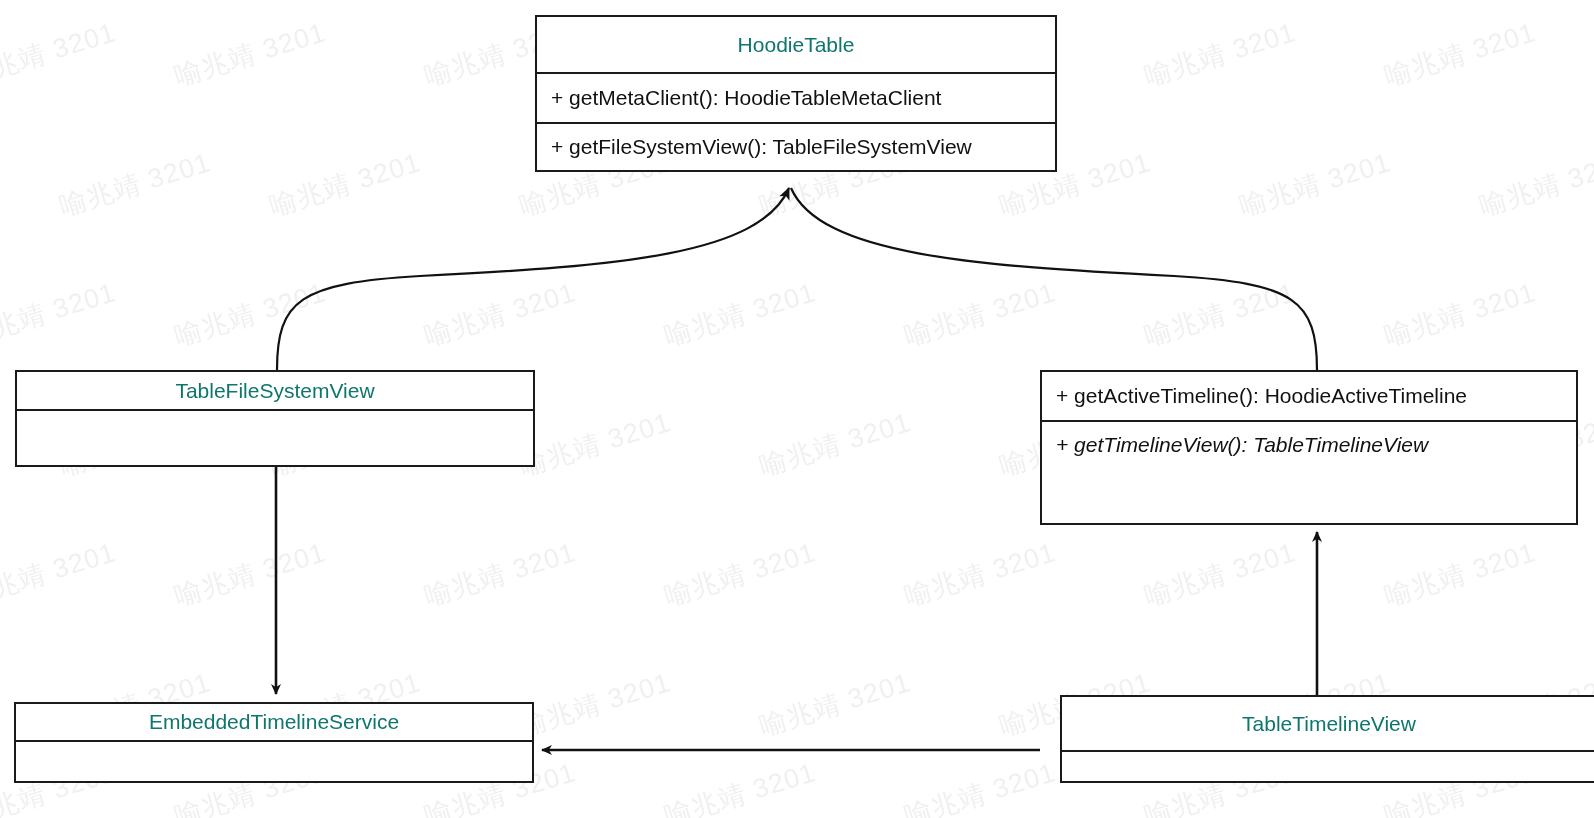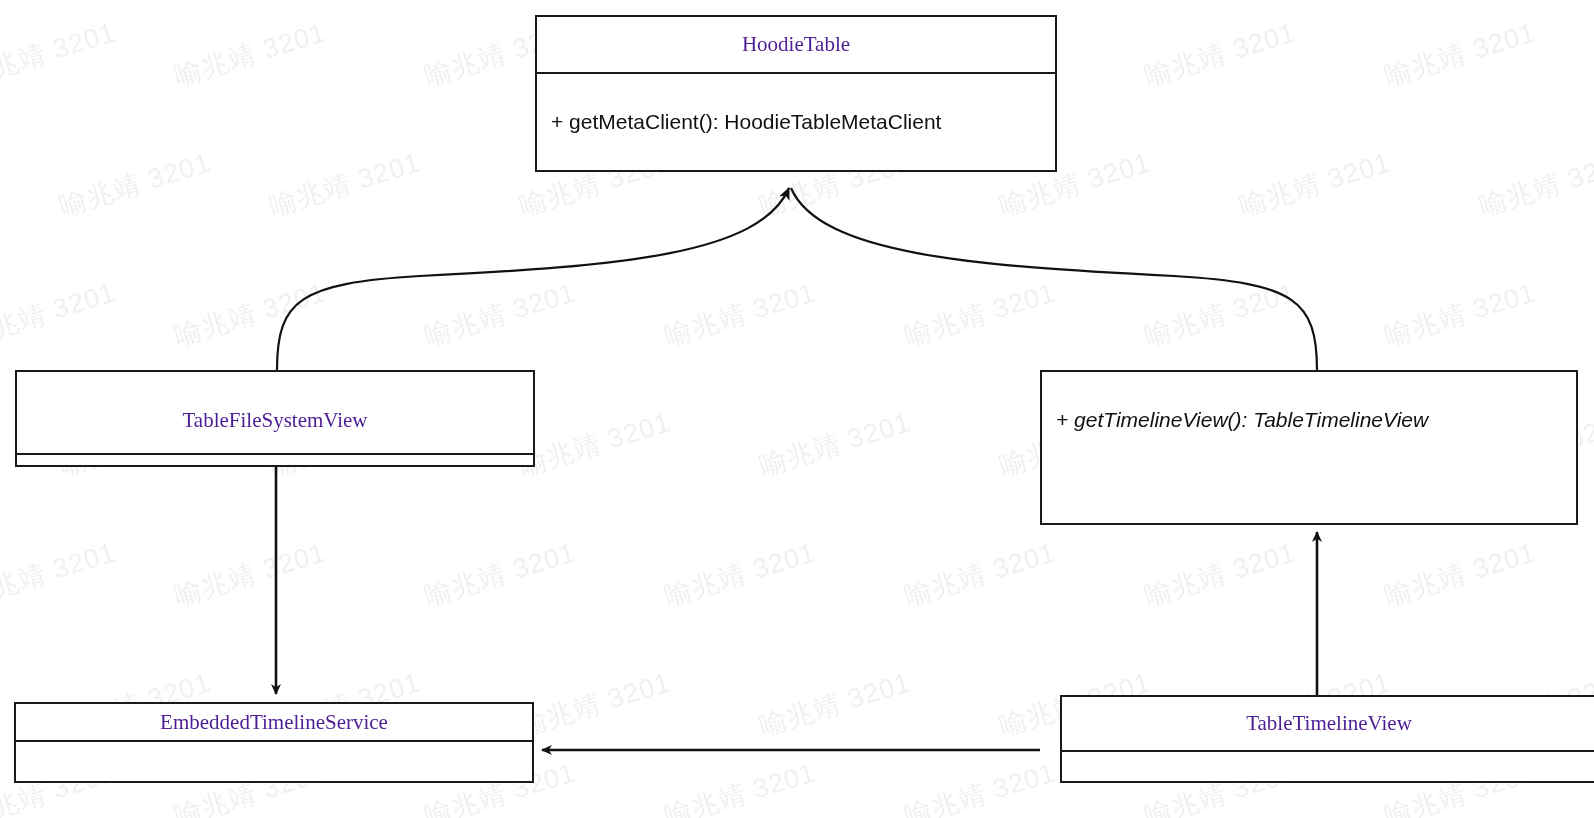--- a/index.html
+++ b/index.html
@@ -49,25 +49,24 @@
     background: #ffffff;
     z-index: 2;
   }
   .uml-name {
     box-sizing: border-box;
     width: 100%;
     display: flex;
     align-items: center;
     justify-content: center;
     font-size: 21px;
-    color: #4c1d95;
+    color: #0f766e;
     border-bottom: 2px solid #1a1a1a;
     padding: 0 8px;
     white-space: nowrap;
-    font-family: Liberation Serif, serif;
   }
   .uml-members {
     box-sizing: border-box;
     width: 100%;
     display: flex;
     flex-direction: column;
     justify-content: center;
   }
   .uml-member {
     box-sizing: border-box;
@@ -163,28 +162,30 @@
     <path d="M 1317,695 L 1317,532" fill="none" stroke="#111111" stroke-width="2.6" marker-end="url(#openArrow)"></path>
 
     <path d="M 1040,750 L 542,750" fill="none" stroke="#111111" stroke-width="2.6" marker-end="url(#openArrow)"></path>
   </svg>
 
   <div id="classes">
       <div class="uml-class" style="left: 535px; top: 15px; width: 522px; height: 157px;">
         <div class="uml-name" style="height: 57px;">HoodieTable</div>
         <div class="uml-members" style="height: 96px;">
           <div class="uml-member" style="height: 50%;">+ getMetaClient(): HoodieTableMetaClient</div>
+          <div class="uml-member" style="height: 50%;">+ getFileSystemView(): TableFileSystemView</div>
         </div>
       </div>
       <div class="uml-class" style="left: 15px; top: 370px; width: 520px; height: 97px;">
-        <div class="uml-name" style="height: 67px; margin-top: 16px;">TableFileSystemView</div>
+        <div class="uml-name" style="height: 39px;">TableFileSystemView</div>
         <div class="uml-members" style="height: 38px;"></div>
       </div>
       <div class="uml-class" style="left: 1040px; top: 370px; width: 538px; height: 155px;">
         <div class="uml-members" style="height: 96px;">
+          <div class="uml-member" style="height: 50%;">+ getActiveTimeline(): HoodieActiveTimeline</div>
           <div class="uml-member" style="height: 50%; font-style: italic;">+ getTimelineView(): TableTimelineView</div>
         </div>
       </div>
       <div class="uml-class" style="left: 14px; top: 702px; width: 520px; height: 81px;">
         <div class="uml-name" style="height: 38px;">EmbeddedTimelineService</div>
         <div class="uml-members" style="height: 39px;"></div>
       </div>
       <div class="uml-class" style="left: 1060px; top: 695px; width: 538px; height: 88px;">
         <div class="uml-name" style="height: 55px;">TableTimelineView</div>
         <div class="uml-members" style="height: 29px;"></div>

